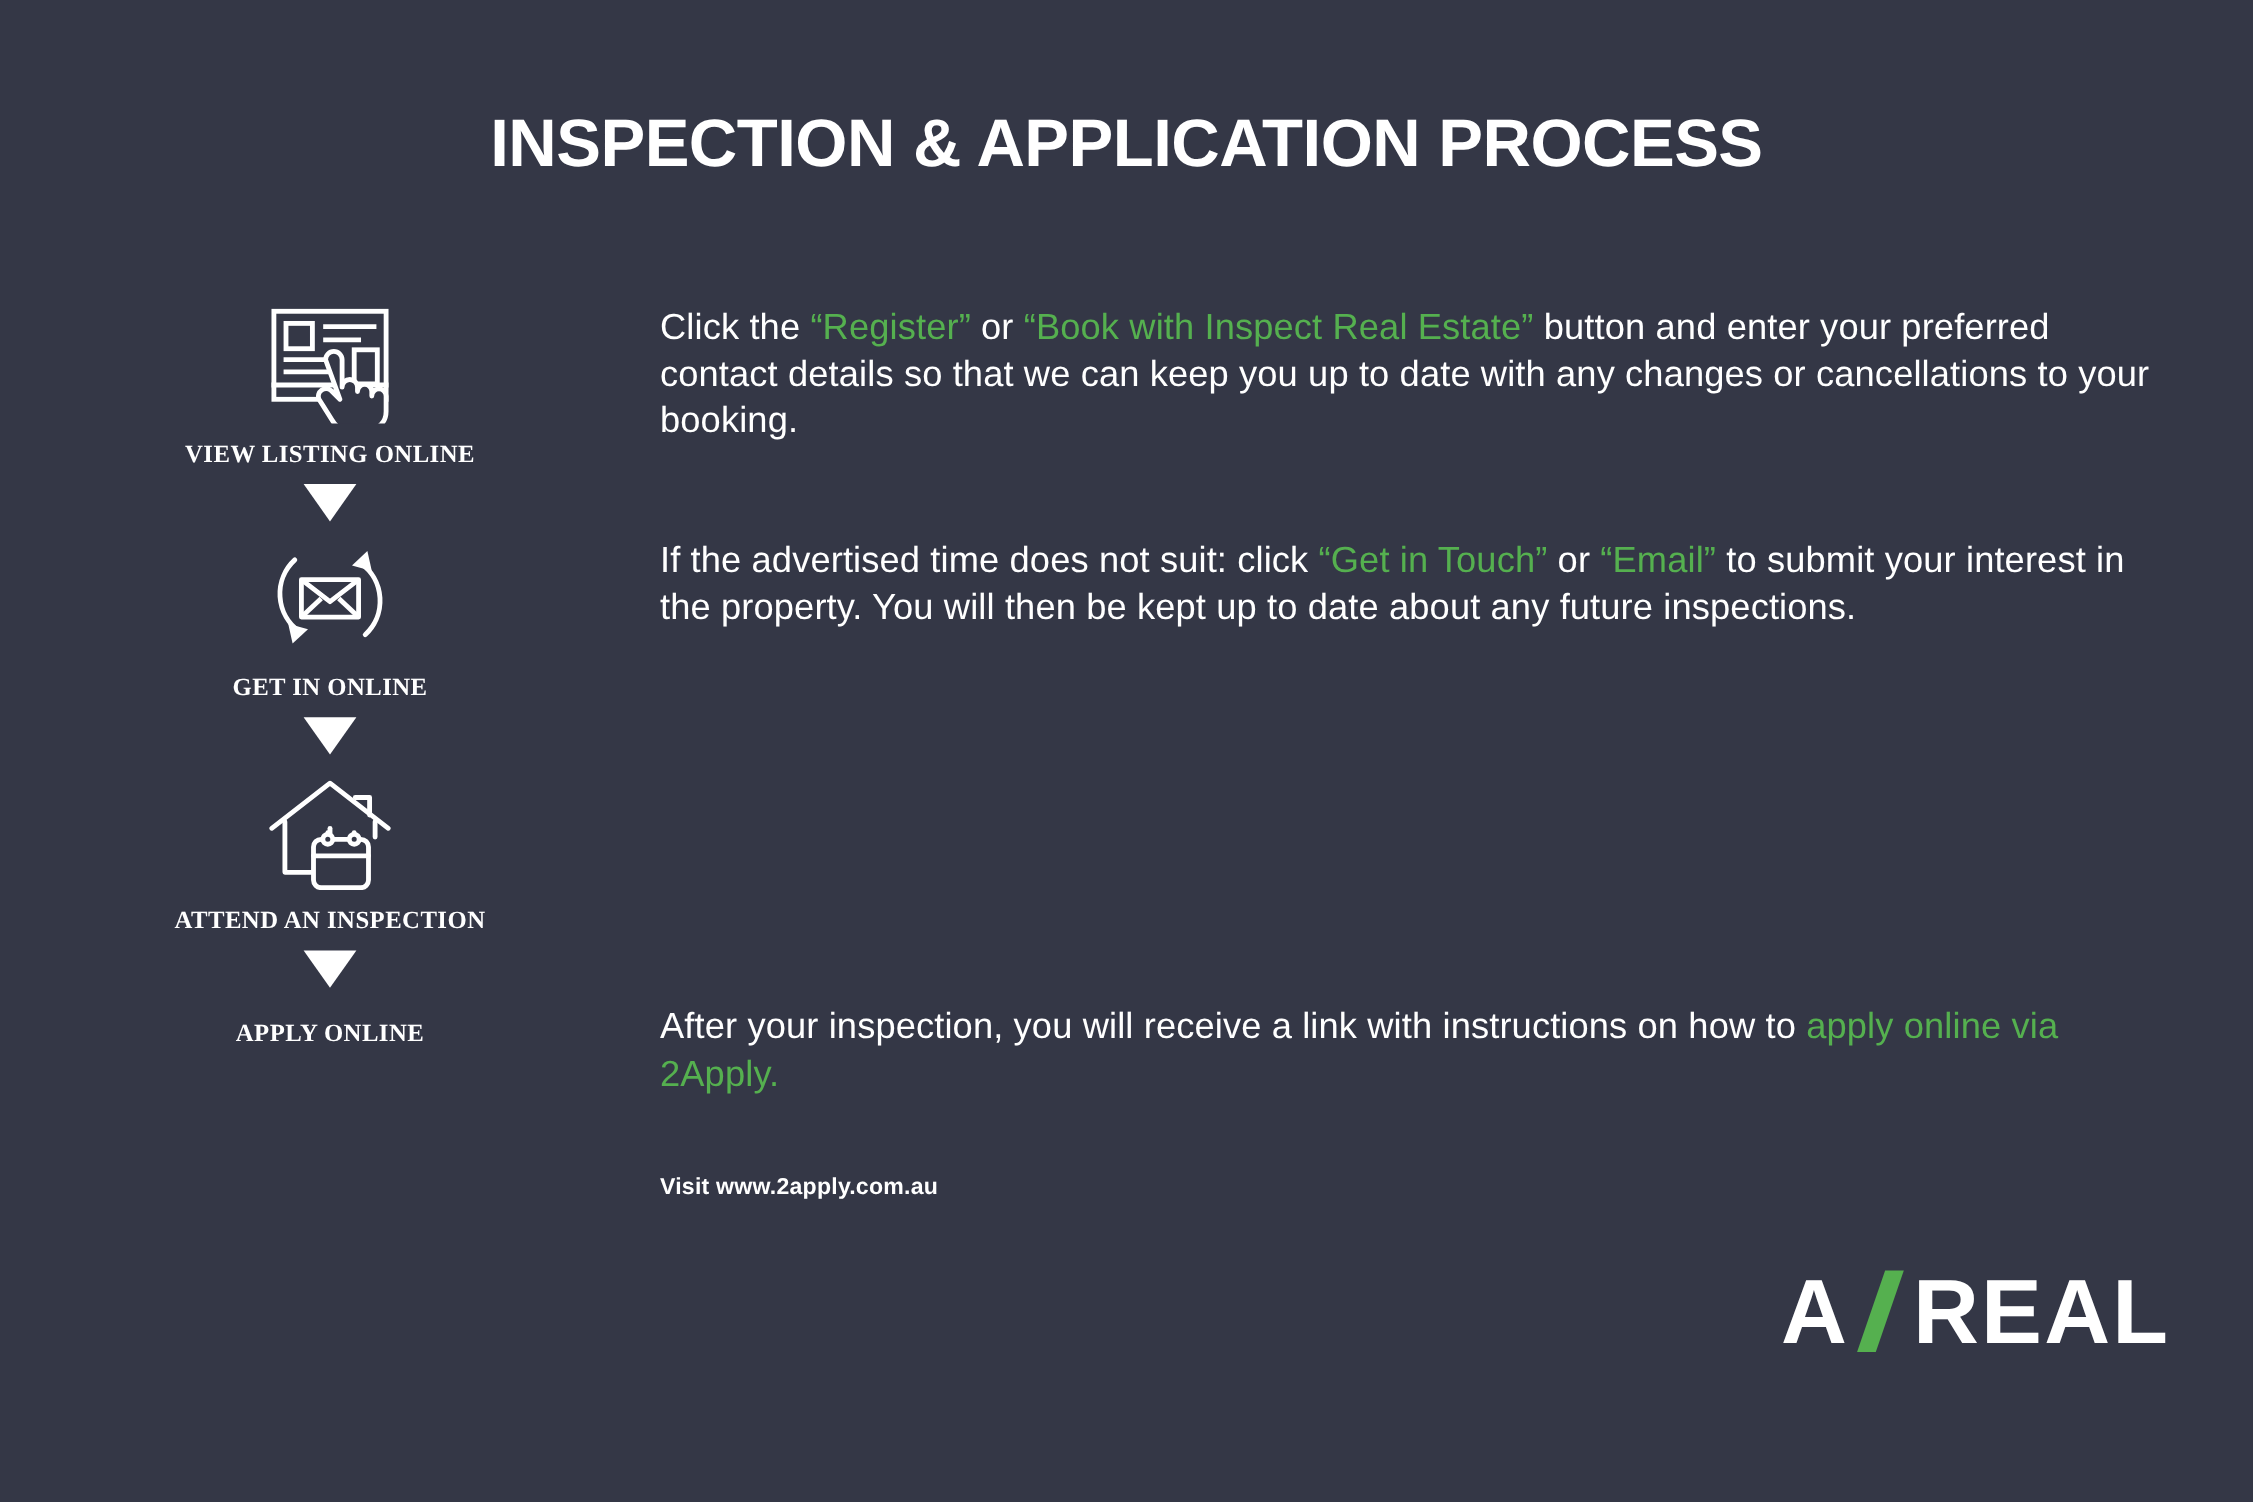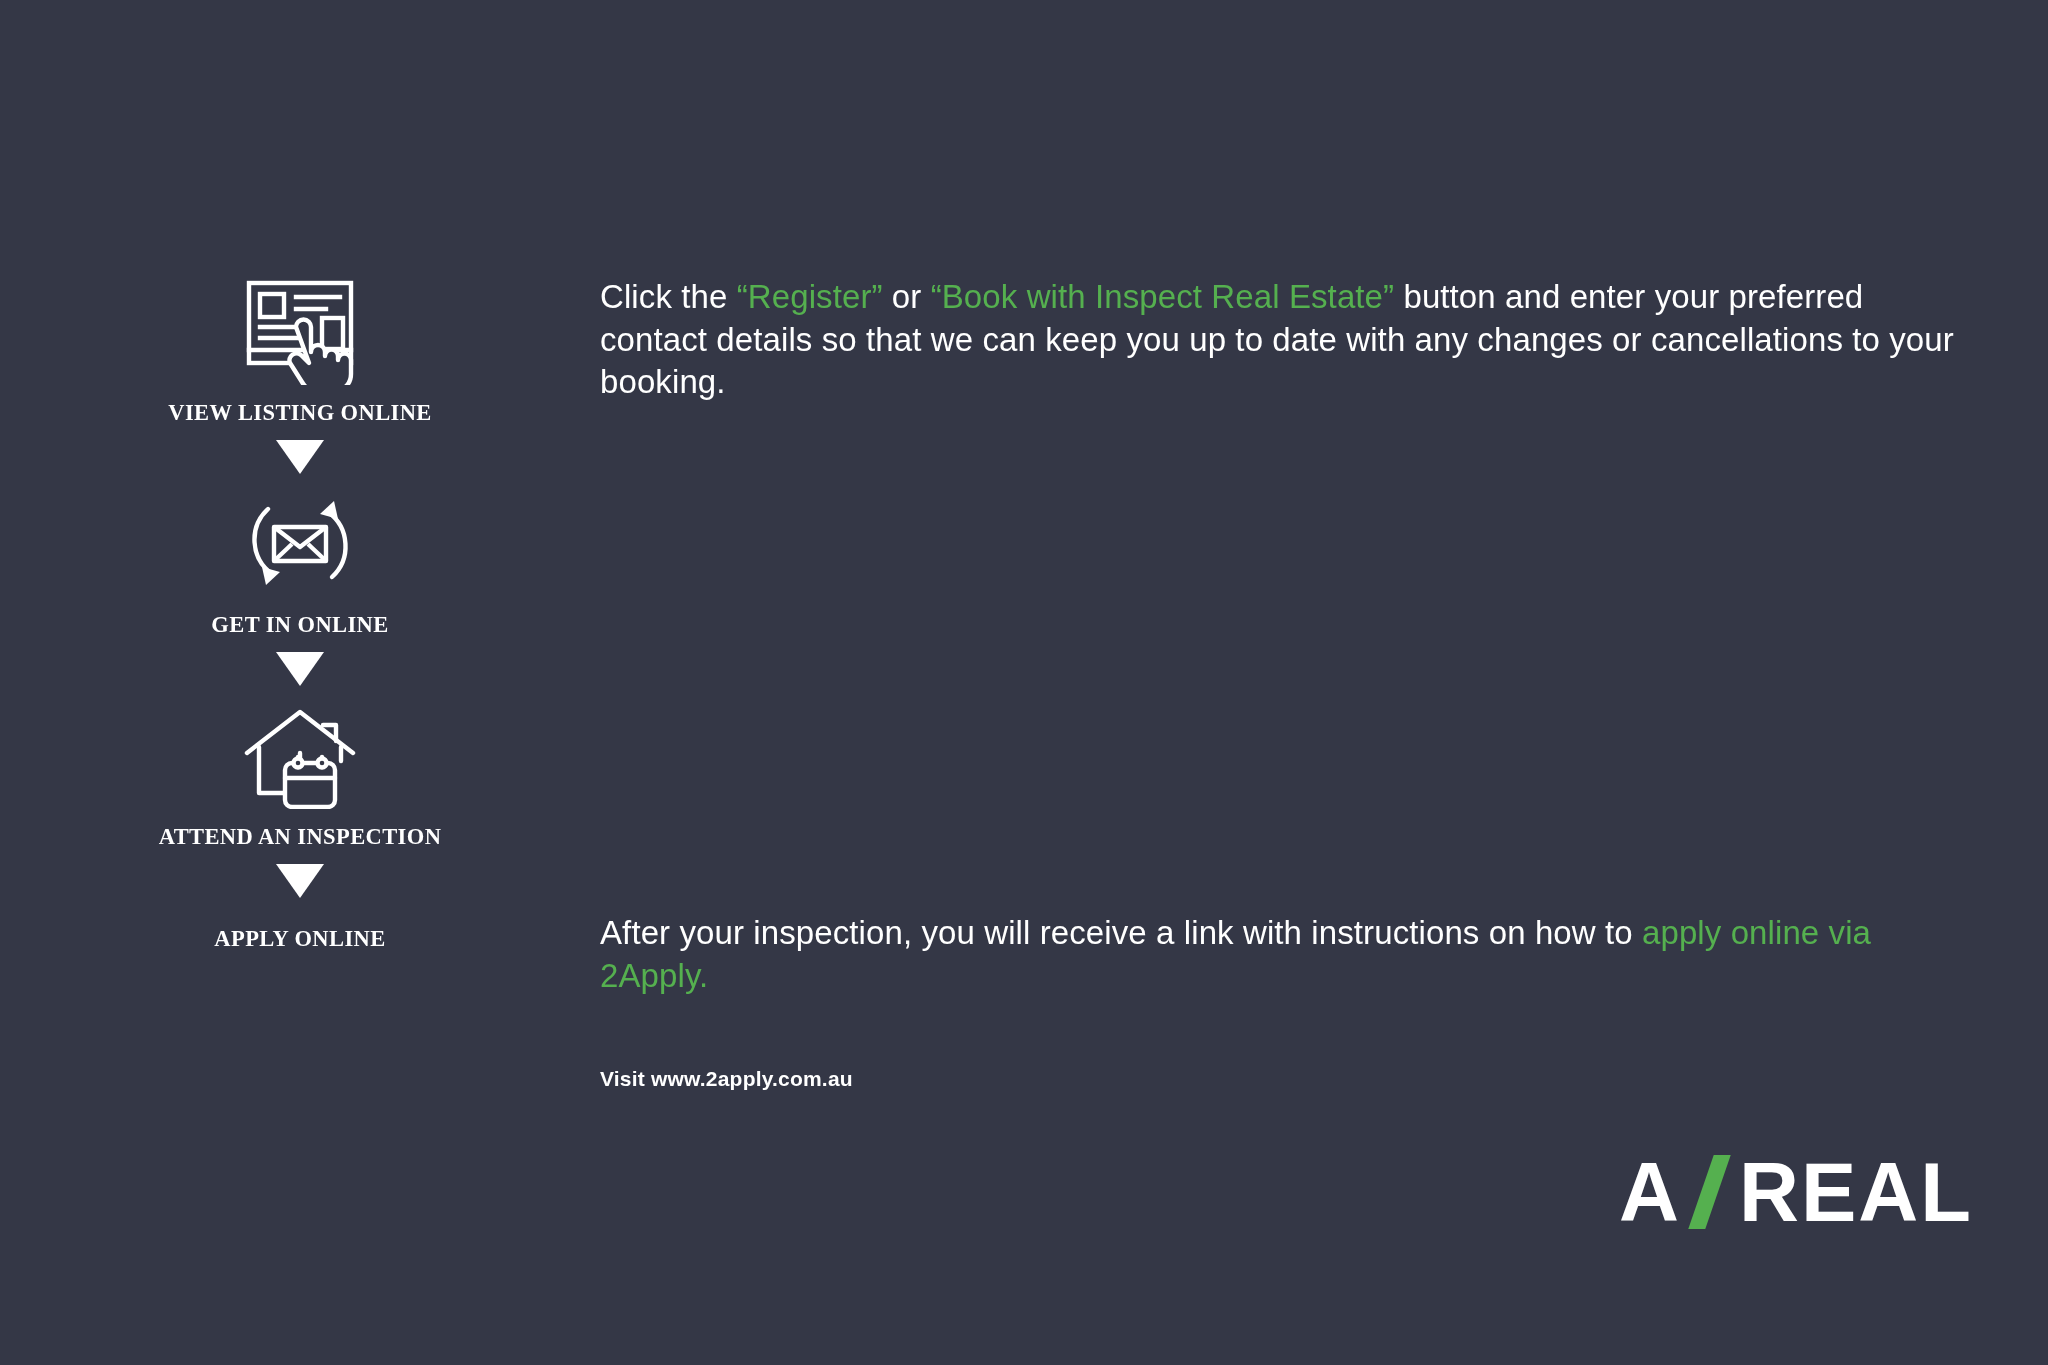--- a/index.html
+++ b/index.html
@@ -146,20 +146,21 @@
     transform:skewX(-19deg);
   }
 
   svg { display:block; }
 </style>
 </head>
 <body>
 
 <div class="canvas">
 
+  <div class="page-title">INSPECTION &amp; APPLICATION PROCESS</div>
 
   <div class="steps">
 
     <div class="step-row">
       <div class="step-left">
         <div class="icon-box">
           <svg width="116" height="108" viewBox="0 0 116 108">
             <g fill="none" stroke="#ffffff" stroke-width="4.4" stroke-linecap="square">
               <rect x="7" y="6" width="102" height="80"></rect>
               <line x1="7" y1="73" x2="109" y2="73"></line>
@@ -200,20 +201,23 @@
             <polygon points="24,98 20,80 38,85" fill="#ffffff"></polygon>
             <g fill="none" stroke="#ffffff" stroke-width="4.4" stroke-linejoin="round">
               <rect x="32" y="40" width="52" height="34"></rect>
               <polyline points="32,40 58,60 84,40"></polyline>
               <line x1="32" y1="74" x2="50" y2="57"></line>
               <line x1="84" y1="74" x2="66" y2="57"></line>
             </g>
           </svg>
         </div>
         <div class="step-label">GET IN ONLINE</div>
+      </div>
+      <div class="step-body">
+        <span>If the advertised time does not suit: click </span><span class="accent">“Get in Touch”</span><span> or </span><span class="accent">“Email”</span><span> to submit your interest in the property. You will then be kept up to date about any future inspections.</span>
       </div>
     </div>
 
     <div class="arrow-wrap">
       <div class="arrow-down"></div>
     </div>
 
     <div class="step-row">
       <div class="step-left">
         <div class="icon-box">

